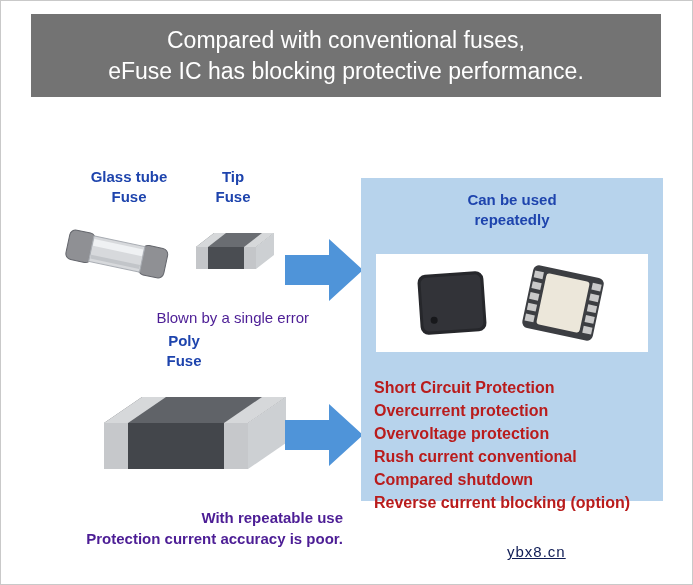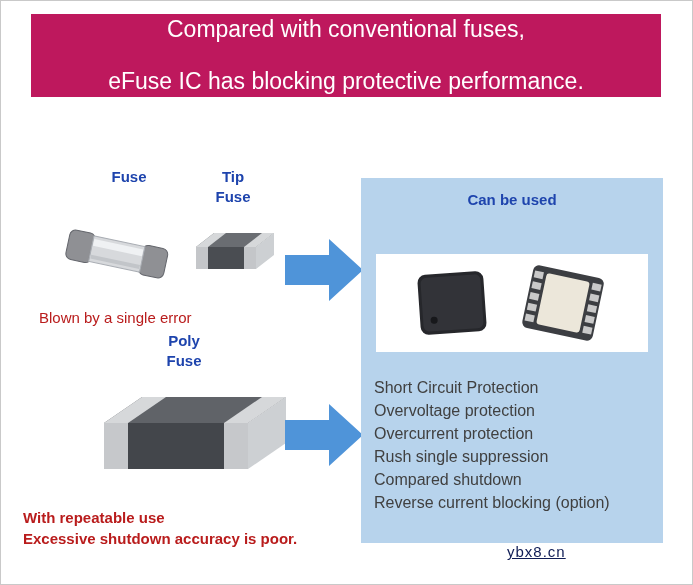--- a/index.html
+++ b/index.html
@@ -13,26 +13,26 @@
     border: 1px solid #c9c9c9;
     box-sizing: border-box;
     overflow: hidden;
   }
 
   
   .banner {
     position: absolute;
     left: 30px; top: 13px;
     width: 630px; height: 83px;
-    background: #be185d;
+    background: #737373;
     color: #ffffff;
     display: flex;
     flex-direction: column;
     align-items: center;
-    justify-content: space-between;
+    justify-content: center;
     font-size: 23px;
     line-height: 31px;
     text-align: center;
   }
 
   
   .label {
     position: absolute;
     color: #1e44ad;
     font-weight: bold;
@@ -46,38 +46,38 @@
 
   
   .img { position: absolute; }
   .glass-img { left: 60px;  top: 212px; }
   .tip-img   { left: 183px; top: 226px; }
   .poly-img  { left: 85px;  top: 388px; }
 
   
   .caption {
     position: absolute;
-    color: #b91c1c;
+    color: #4c1d95;
     font-size: 15px;
     line-height: 21px;
-    text-align: left;
+    text-align: right;
   }
   .caption-single { left: 38px; top: 306px; width: 270px; }
   .caption-poly   { left: 22px; top: 506px; width: 320px; font-weight: bold; }
 
   
   .arrow { position: absolute; }
   .arrow-1 { left: 284px; top: 230px; }
   .arrow-2 { left: 284px; top: 395px; }
 
   
   .panel {
     position: absolute;
     left: 360px; top: 177px;
-    width: 302px; height: 365px;
+    width: 302px; height: 323px;
     background: #b7d3ec;
   }
   .panel-heading {
     margin-top: 12px;
     text-align: center;
     color: #1e44ad;
     font-weight: bold;
     font-size: 15px;
     line-height: 20px;
   }
@@ -88,22 +88,22 @@
     background: #ffffff;
     display: flex;
     align-items: center;
     justify-content: center;
     gap: 26px;
   }
   .features {
     position: absolute;
     left: 13px; top: 198px;
     width: 282px;
-    color: #404040;
-    font-weight: normal;
+    color: #b91c1c;
+    font-weight: bold;
     font-size: 16px;
     line-height: 23px;
   }
 
   
   .watermark {
     position: absolute;
     left: 506px; top: 542px;
     color: #0f1c55;
     font-weight: normal;
@@ -117,20 +117,21 @@
 <body>
 
 <div class="stage">
 
   <div class="banner">
     <div>Compared with conventional fuses,</div>
     <div>eFuse IC has blocking protective performance.</div>
   </div>
 
   <div class="label glass-label">
+    <div>Glass tube</div>
     <div>Fuse</div>
   </div>
   <div class="label tip-label">
     <div>Tip</div>
     <div>Fuse</div>
   </div>
 
   <svg class="img glass-img" width="112" height="80" viewBox="0 0 112 80">
     <g transform="rotate(12 56 40)">
       <rect x="6" y="26" width="26" height="30" rx="6" fill="#8f9094" stroke="#64666c" stroke-width="1"></rect>
@@ -163,33 +164,34 @@
     <rect x="18" y="34" width="144" height="46" fill="#43464b"></rect>
     <polygon points="18,34 42,34 80,8 56,8" fill="#d6d8da"></polygon>
     <rect x="18" y="34" width="24" height="46" fill="#c6c8cb"></rect>
     <polygon points="138,34 162,34 200,8 176,8" fill="#d6d8da"></polygon>
     <rect x="138" y="34" width="24" height="46" fill="#c6c8cb"></rect>
     <polygon points="162,34 200,8 200,54 162,80" fill="#cdd0d3"></polygon>
   </svg>
 
   <div class="caption caption-poly">
     <div>With repeatable use</div>
-    <div>Excessive shutdown accuracy is poor.</div>
+    <div>Protection current accuracy is poor.</div>
   </div>
 
   <svg class="arrow arrow-1" width="78" height="78" viewBox="0 0 78 78">
     <polygon points="0,24 44,24 44,8 78,39 44,70 44,54 0,54" fill="#4f94d9"></polygon>
   </svg>
   <svg class="arrow arrow-2" width="78" height="78" viewBox="0 0 78 78">
     <polygon points="0,24 44,24 44,8 78,39 44,70 44,54 0,54" fill="#4f94d9"></polygon>
   </svg>
 
   <div class="panel">
     <div class="panel-heading">
       <div>Can be used</div>
+      <div>repeatedly</div>
     </div>
 
     <div class="chip-box">
 
       <svg width="76" height="70" viewBox="0 0 76 70">
         <g transform="rotate(-4 38 35)">
           <rect x="5" y="5" width="66" height="60" rx="8" fill="#26272b"></rect>
           <rect x="8" y="8" width="60" height="54" rx="6" fill="#323338"></rect>
           <circle cx="19" cy="51" r="3.5" fill="#17181b"></circle>
         </g>
@@ -208,23 +210,23 @@
           <rect x="72" y="28" width="9" height="7" fill="#c9c9c9"></rect>
           <rect x="72" y="39" width="9" height="7" fill="#c9c9c9"></rect>
           <rect x="72" y="50" width="9" height="7" fill="#c9c9c9"></rect>
           <rect x="72" y="61" width="9" height="7" fill="#c9c9c9"></rect>
         </g>
       </svg>
     </div>
 
     <div class="features">
       <div>Short Circuit Protection</div>
+      <div>Overcurrent protection</div>
       <div>Overvoltage protection</div>
-      <div>Overcurrent protection</div>
-      <div>Rush single suppression</div>
+      <div>Rush current conventional</div>
       <div>Compared shutdown</div>
       <div>Reverse current blocking (option)</div>
     </div>
   </div>
 
   <div class="watermark">ybx8.cn</div>
 
 </div>
 
 </body></html>

